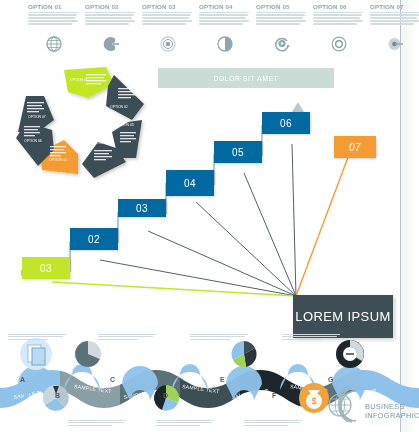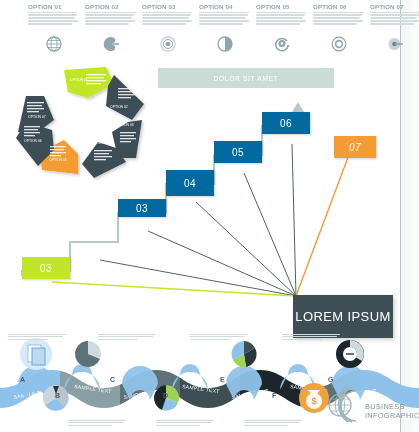--- a/index.html
+++ b/index.html
@@ -276,20 +276,21 @@
       <line x1="148" y1="131" x2="296" y2="196"></line>
       <line x1="196" y1="102" x2="296" y2="196"></line>
       <line x1="244" y1="73" x2="296" y2="196"></line>
       <line x1="292" y1="44" x2="296" y2="196"></line>
     </g>
     <line x1="52" y1="182" x2="296" y2="196" stroke="#c2e627" stroke-width="1.4"></line>
     <line x1="350" y1="52" x2="296" y2="196" stroke="#f49b33" stroke-width="1.4"></line>
   </svg>
 
   <div class="step lime" style="left:22px;top:257px;width:48px;height:22px;">03</div>
+  <div class="step dark" style="left:70px;top:228px;width:48px;height:22px;">02</div>
   <div class="step dark" style="left:118px;top:199px;width:48px;height:18px;">03</div>
   <div class="step dark" style="left:166px;top:170px;width:48px;height:26px;">04</div>
   <div class="step dark" style="left:214px;top:141px;width:48px;height:22px;">05</div>
   <div class="step dark" style="left:262px;top:112px;width:48px;height:22px;">06</div>
   <div class="step orange" style="left:334px;top:136px;width:42px;height:22px;font-style:italic;">07</div>
 
   <div class="lorem">LOREM IPSUM</div>
 
   <div class="bottom">
     <svg viewBox="0 0 419 96" width="419" height="96">

